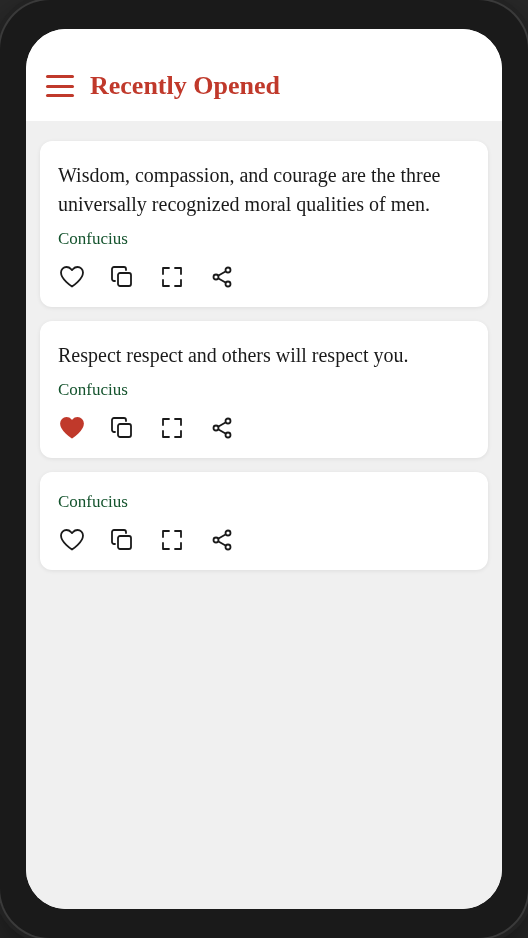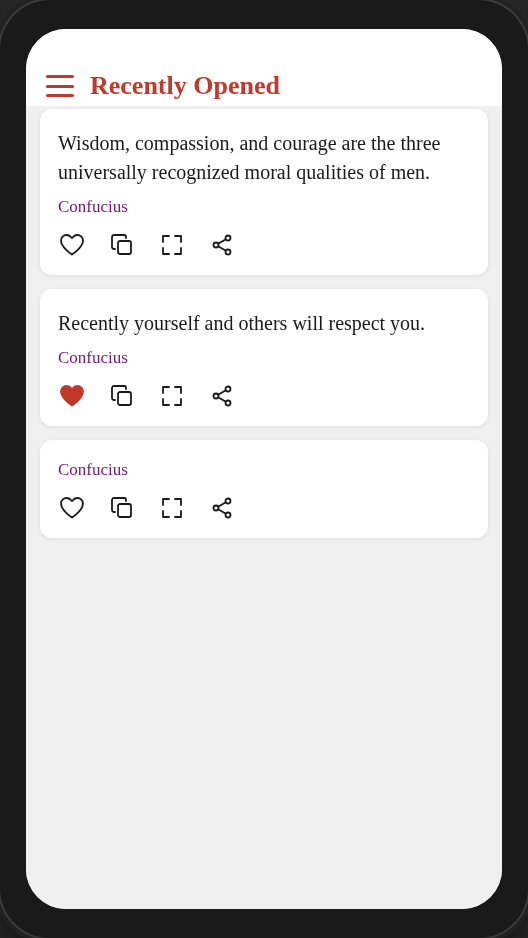--- a/index.html
+++ b/index.html
@@ -41,21 +41,21 @@
 
     .status-bar {
       height: 32px;
       background: #fff;
       flex-shrink: 0;
     }
 
     .header {
       display: flex;
       align-items: center;
-      padding: 10px 20px 5px 20px;
+      padding: 10px 20px 20px 20px;
       background: #fff;
       flex-shrink: 0;
     }
 
     .hamburger-icon {
       width: 28px;
       height: 22px;
       display: flex;
       flex-direction: column;
       justify-content: space-between;
@@ -76,21 +76,21 @@
       color: #c0392b;
       font-size: 26px;
       font-weight: bold;
       font-family: Georgia, serif;
     }
 
     .content-area {
       flex: 1;
       overflow-y: auto;
       background: #f0f0f0;
-      padding: 3px 14px;
+      padding: 20px 14px;
       display: flex;
       flex-direction: column;
       gap: 14px;
     }
 
     .quote-card {
       background: #ffffff;
       border-radius: 12px;
       padding: 20px 18px 16px 18px;
       box-shadow: 0 1px 4px rgba(0,0,0,0.08);
@@ -98,21 +98,21 @@
 
     .quote-text {
       font-size: 20px;
       line-height: 1.45;
       color: #1a1a1a;
       font-family: Georgia, serif;
       margin-bottom: 10px;
     }
 
     .quote-author {
-      color: #701a75;
+      color: #14532d;
       font-size: 17px;
       font-family: Georgia, serif;
       margin-bottom: 14px;
     }
 
     .quote-actions {
       display: flex;
       align-items: center;
       gap: 22px;
     }
@@ -222,21 +222,21 @@
                 <circle cx="18" cy="19" r="2.5" stroke="#1a1a1a" stroke-width="1.8"></circle>
                 <line x1="8.5" y1="10.5" x2="15.5" y2="6.5" stroke="#1a1a1a" stroke-width="1.8" stroke-linecap="round"></line>
                 <line x1="8.5" y1="13.5" x2="15.5" y2="17.5" stroke="#1a1a1a" stroke-width="1.8" stroke-linecap="round"></line>
               </svg>
             </div>
           </button>
         </div>
       </div>
 
       <div class="quote-card">
-        <div class="quote-text">Recently yourself and others will respect you.</div>
+        <div class="quote-text">Respect respect and others will respect you.</div>
         <div class="quote-author">Confucius</div>
         <div class="quote-actions">
           <button class="action-btn" aria-label="Unlike">
             <div class="action-icon">
               <svg class="heart-filled" viewBox="0 0 26 24" fill="none" xmlns="http://www.w3.org/2000/svg">
                 <path d="M13 21.5C13 21.5 2 14.5 2 7.5C2 4.42 4.42 2 7.5 2C9.24 2 10.91 2.81 12.07 4.07L13 5L13.93 4.07C15.09 2.81 16.76 2 18.5 2C21.58 2 24 4.42 24 7.5C24 14.5 13 21.5 13 21.5Z" fill="#c0392b" stroke="#c0392b" stroke-width="1.8" stroke-linejoin="round"></path>
               </svg>
             </div>
           </button>
           <button class="action-btn" aria-label="Copy">

